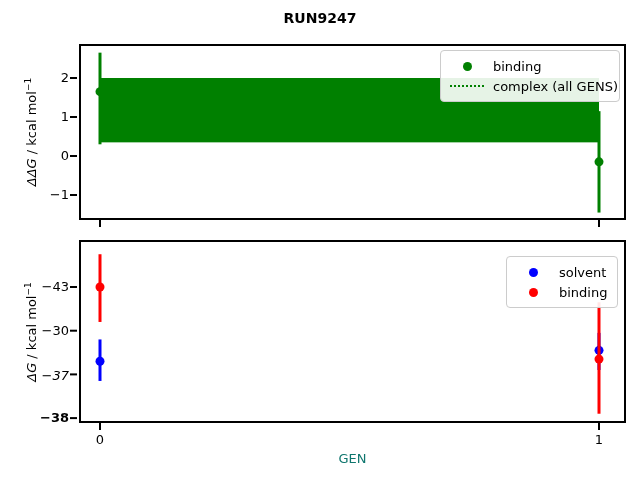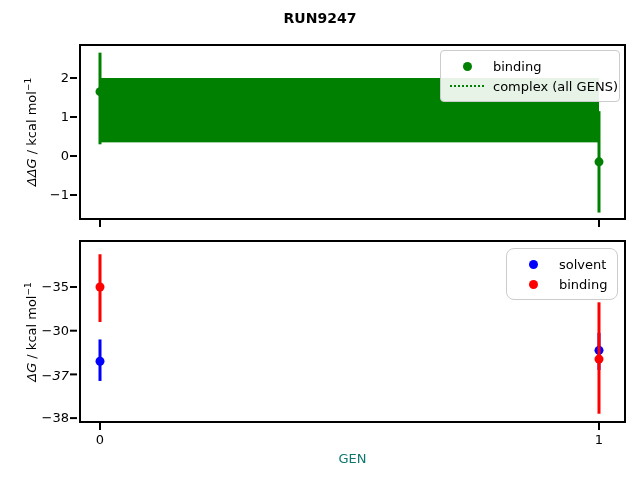--- a/index.html
+++ b/index.html
@@ -103,36 +103,36 @@
         <circle cx="21" cy="47" r="4.5" fill="#ff0000"></circle>
         <line x1="520" x2="520" y1="62.295000000000066" y2="173.72999999999996" stroke="#ff0000" stroke-width="3"></line>
         <circle cx="520" cy="119.10499999999995" r="4.5" fill="#ff0000"></circle>
         <line x1="-2" x2="-9" y1="47" y2="47" stroke="#000" stroke-width="2"></line>
         <line x1="-2" x2="-9" y1="90.7" y2="90.7" stroke="#000" stroke-width="2"></line>
         <line x1="-2" x2="-9" y1="134.4" y2="134.4" stroke="#000" stroke-width="2"></line>
         <line x1="-2" x2="-9" y1="178.10000000000002" y2="178.10000000000002" stroke="#000" stroke-width="2"></line>
         <line x1="21" x2="21" y1="183" y2="190" stroke="#000" stroke-width="2"></line>
         <line x1="520" x2="520" y1="183" y2="190" stroke="#000" stroke-width="2"></line>
       </svg>
-      <div class="legend" style="right: 6px; top: 6px; width: 112px; border-radius: 8px;">
+      <div class="legend" style="right: 6px; top: 14px; width: 112px;">
         <div class="legend-row">
           <div class="legend-marker-box">
             <div class="legend-dot" style="background: rgb(0, 0, 255);"></div>
           </div>
           <div class="legend-label">solvent</div>
         </div>
         <div class="legend-row">
           <div class="legend-marker-box">
             <div class="legend-dot" style="background: rgb(255, 0, 0);"></div>
           </div>
           <div class="legend-label">binding</div>
         </div>
       </div>
     </div>
-    <div class="ytick-label" style="left: 19px; top: 279px;">−35</div>
+    <div class="ytick-label" style="left: 19px; top: 279px;">−43</div>
     <div class="ytick-label" style="left: 19px; top: 322.7px;">−30</div>
     <div class="ytick-label" style="left: 19px; top: 368px; font-style: italic;">−37</div>
-    <div class="ytick-label" style="left: 19px; top: 410.1px;">−38</div>
+    <div class="ytick-label" style="left: 19px; top: 410.1px; font-weight: bold;">−38</div>
     <div class="xtick-label" style="left: 80px; top: 432px;">0</div>
     <div class="xtick-label" style="left: 579px; top: 432px;">1</div>
     <div class="xaxis-label" style="left: 79px; top: 451px; width: 547px;">GEN</div>
     <div class="yaxis-label" style="left: 31px; top: 331.5px;"><span class="math">ΔG</span><span> / kcal mol</span><sup>−1</sup></div>
   </div>
 
 </body></html>

